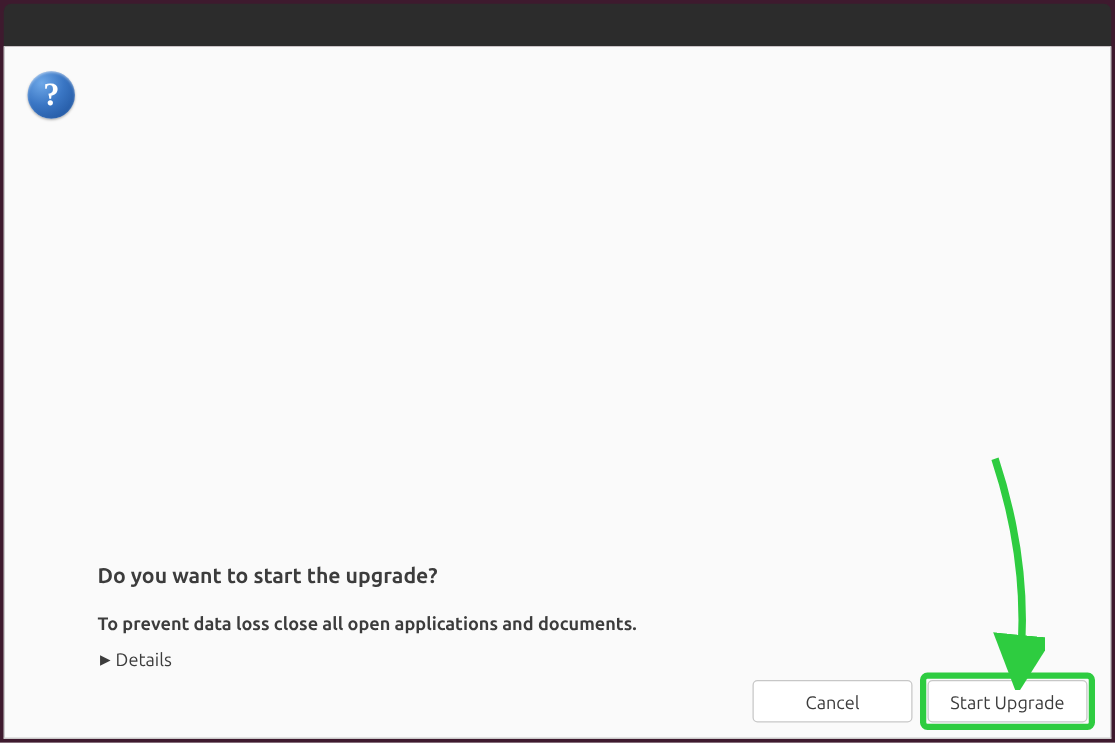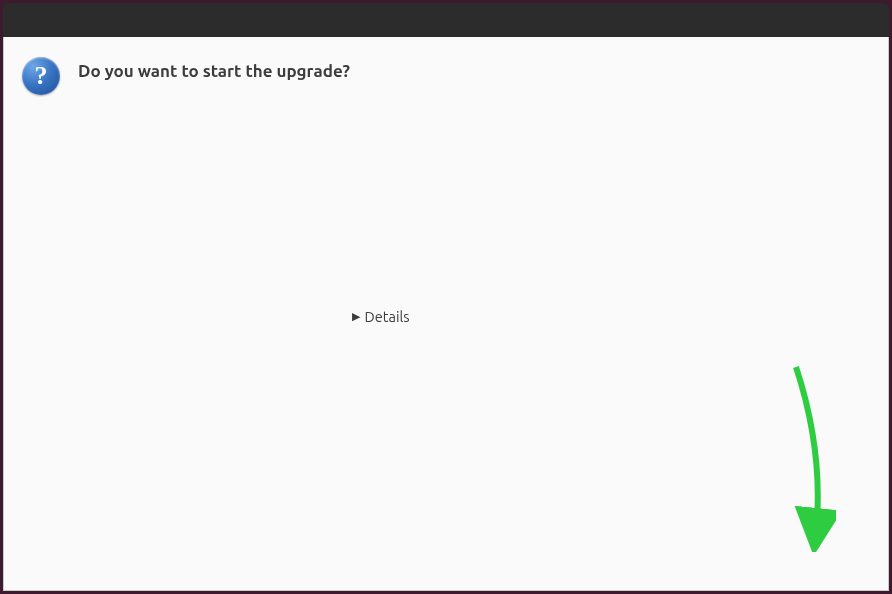--- a/index.html
+++ b/index.html
@@ -57,21 +57,22 @@
     .question-mark {
       color: #ffffff;
       font-size: 26px;
       font-weight: bold;
       font-family: Georgia, serif;
       line-height: 1;
     }
     .text-col {
       flex: 1;
       display: flex;
-      flex-direction: row;
+      flex-direction: column;
+      justify-content: flex-end;
     }
     .heading {
       font-size: 17px;
       font-weight: bold;
       color: #3c3c3c;
       margin-bottom: 20px;
       margin-top: 6px;
     }
     .para {
       font-size: 14.5px;
@@ -140,25 +141,32 @@
   <div class="titlebar"></div>
   <div class="dialog-body">
     <div class="content-row">
       <div class="icon-col">
         <div class="question-icon-wrap">
           <span class="question-mark">?</span>
         </div>
       </div>
       <div class="text-col">
         <div class="heading">Do you want to start the upgrade?</div>
+        <div class="para-bold">To prevent data loss close all open applications and documents.</div>
         <div class="details-row">
           <span class="expander-triangle">▶</span>
           <span>Details</span>
         </div>
       </div>
+    </div>
+    <div class="button-row">
+      <button class="btn">Cancel</button>
+      <span class="primary-highlight">
+        <button class="btn">Start Upgrade</button>
+      </span>
     </div>
   </div>
 </div>
 
 <svg class="annotation-arrow" width="60" height="190">
   <defs>
     <marker id="arrowhead" markerWidth="8" markerHeight="8" refX="4" refY="4" orient="auto">
       <polygon points="0 0, 8 4, 0 8" fill="#2ecc40"></polygon>
     </marker>
   </defs>

